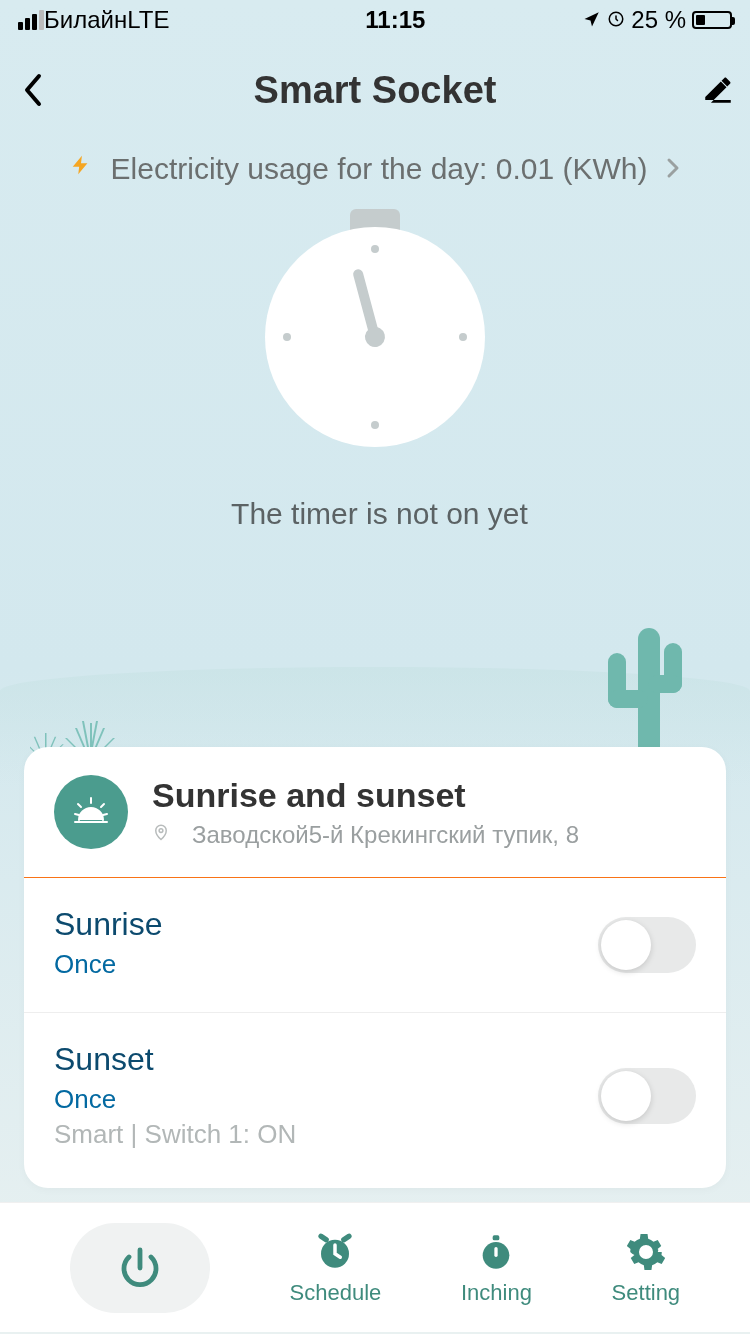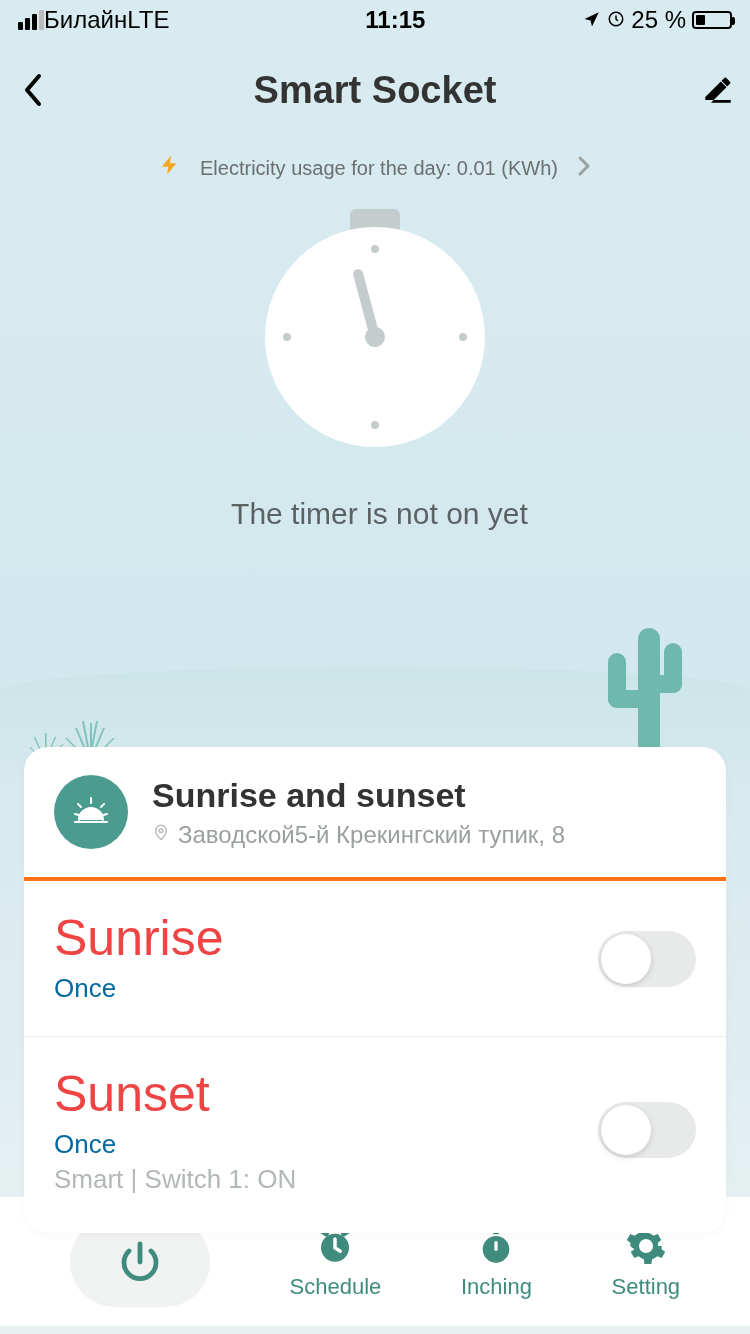--- a/index.html
+++ b/index.html
@@ -55,21 +55,21 @@
     font-weight: 700;
     color: #333;
   }
 
   
   .usage-row {
     display: flex;
     align-items: center;
     justify-content: center;
     gap: 19px;
-    font-size: 20px;
+    font-size: 30px;
     color: #6b6f6f;
     margin-top: 10px;
   }
   .bolt { color: #f5a623; font-size: 28px; }
 
   
   .timer-area {
     position: relative;
     height: 520px;
     margin-top: 40px;
@@ -129,52 +129,52 @@
     background: #fff;
     margin: 0 24px;
     border-radius: 24px;
     padding: 28px 0 10px;
     position: relative;
     z-index: 2;
     box-shadow: 0 2px 8px rgba(0,0,0,0.03);
   }
   .card-header {
     display:flex; align-items:center; gap:24px; padding: 0 30px 28px;
-    border-bottom: 4px solid #f97316;
+    border-bottom: 1px solid #f97316;
   }
   .sun-icon {
     width: 74px; height: 74px; background:#4b9c8e; border-radius:50%;
     display:flex; align-items:center; justify-content:center;
   }
   .card-titles { flex:1; }
   .card-title { font-size: 34px; font-weight:700; color:#333; margin-bottom:6px;}
-  .card-sub { font-size: 24px; color:#9a9fa0; display:flex; align-items:center; gap:8px;}
+  .card-sub { font-size: 24px; color:#9a9fa0; display:flex; align-items:center; gap:22px;}
 
   .row {
     padding: 28px 30px;
     border-bottom: 1px solid #eee;
     display:flex; align-items:center; justify-content:space-between;
   }
   .row:last-child { border-bottom:none; }
   .row-left { flex:1; }
-  .row-title { font-size: 50px; color:#ef4444; margin-bottom:6px; }
+  .row-title { font-size: 32px; color:#0c4a6e; margin-bottom:6px; }
   .row-once { font-size:26px; color:#0369a1; margin-bottom:4px; }
   .row-detail { font-size:26px; color:#b2b7b7; }
 
   .toggle {
     width: 98px; height: 56px; background:#e8e9e9; border-radius:28px; position:relative;
   }
   .toggle-knob {
     position:absolute; left:3px; top:3px; width:50px; height:50px; background:#fff; border-radius:50%;
     box-shadow: 0 2px 6px rgba(0,0,0,0.15);
   }
 
   
   .bottom-nav {
-    position:absolute; bottom:8px; left:0; right:0;
+    position:absolute; bottom:2px; left:0; right:0;
     background:#fff;
     height: 130px;
     display:flex; align-items:center; justify-content:space-around;
     padding: 0 30px;
     border-top: 1px solid #f0f0f0;
   }
   .power-btn {
     width: 140px; height: 90px; background:#f0f2f2; border-radius:45px;
     display:flex; align-items:center; justify-content:center;
   }

